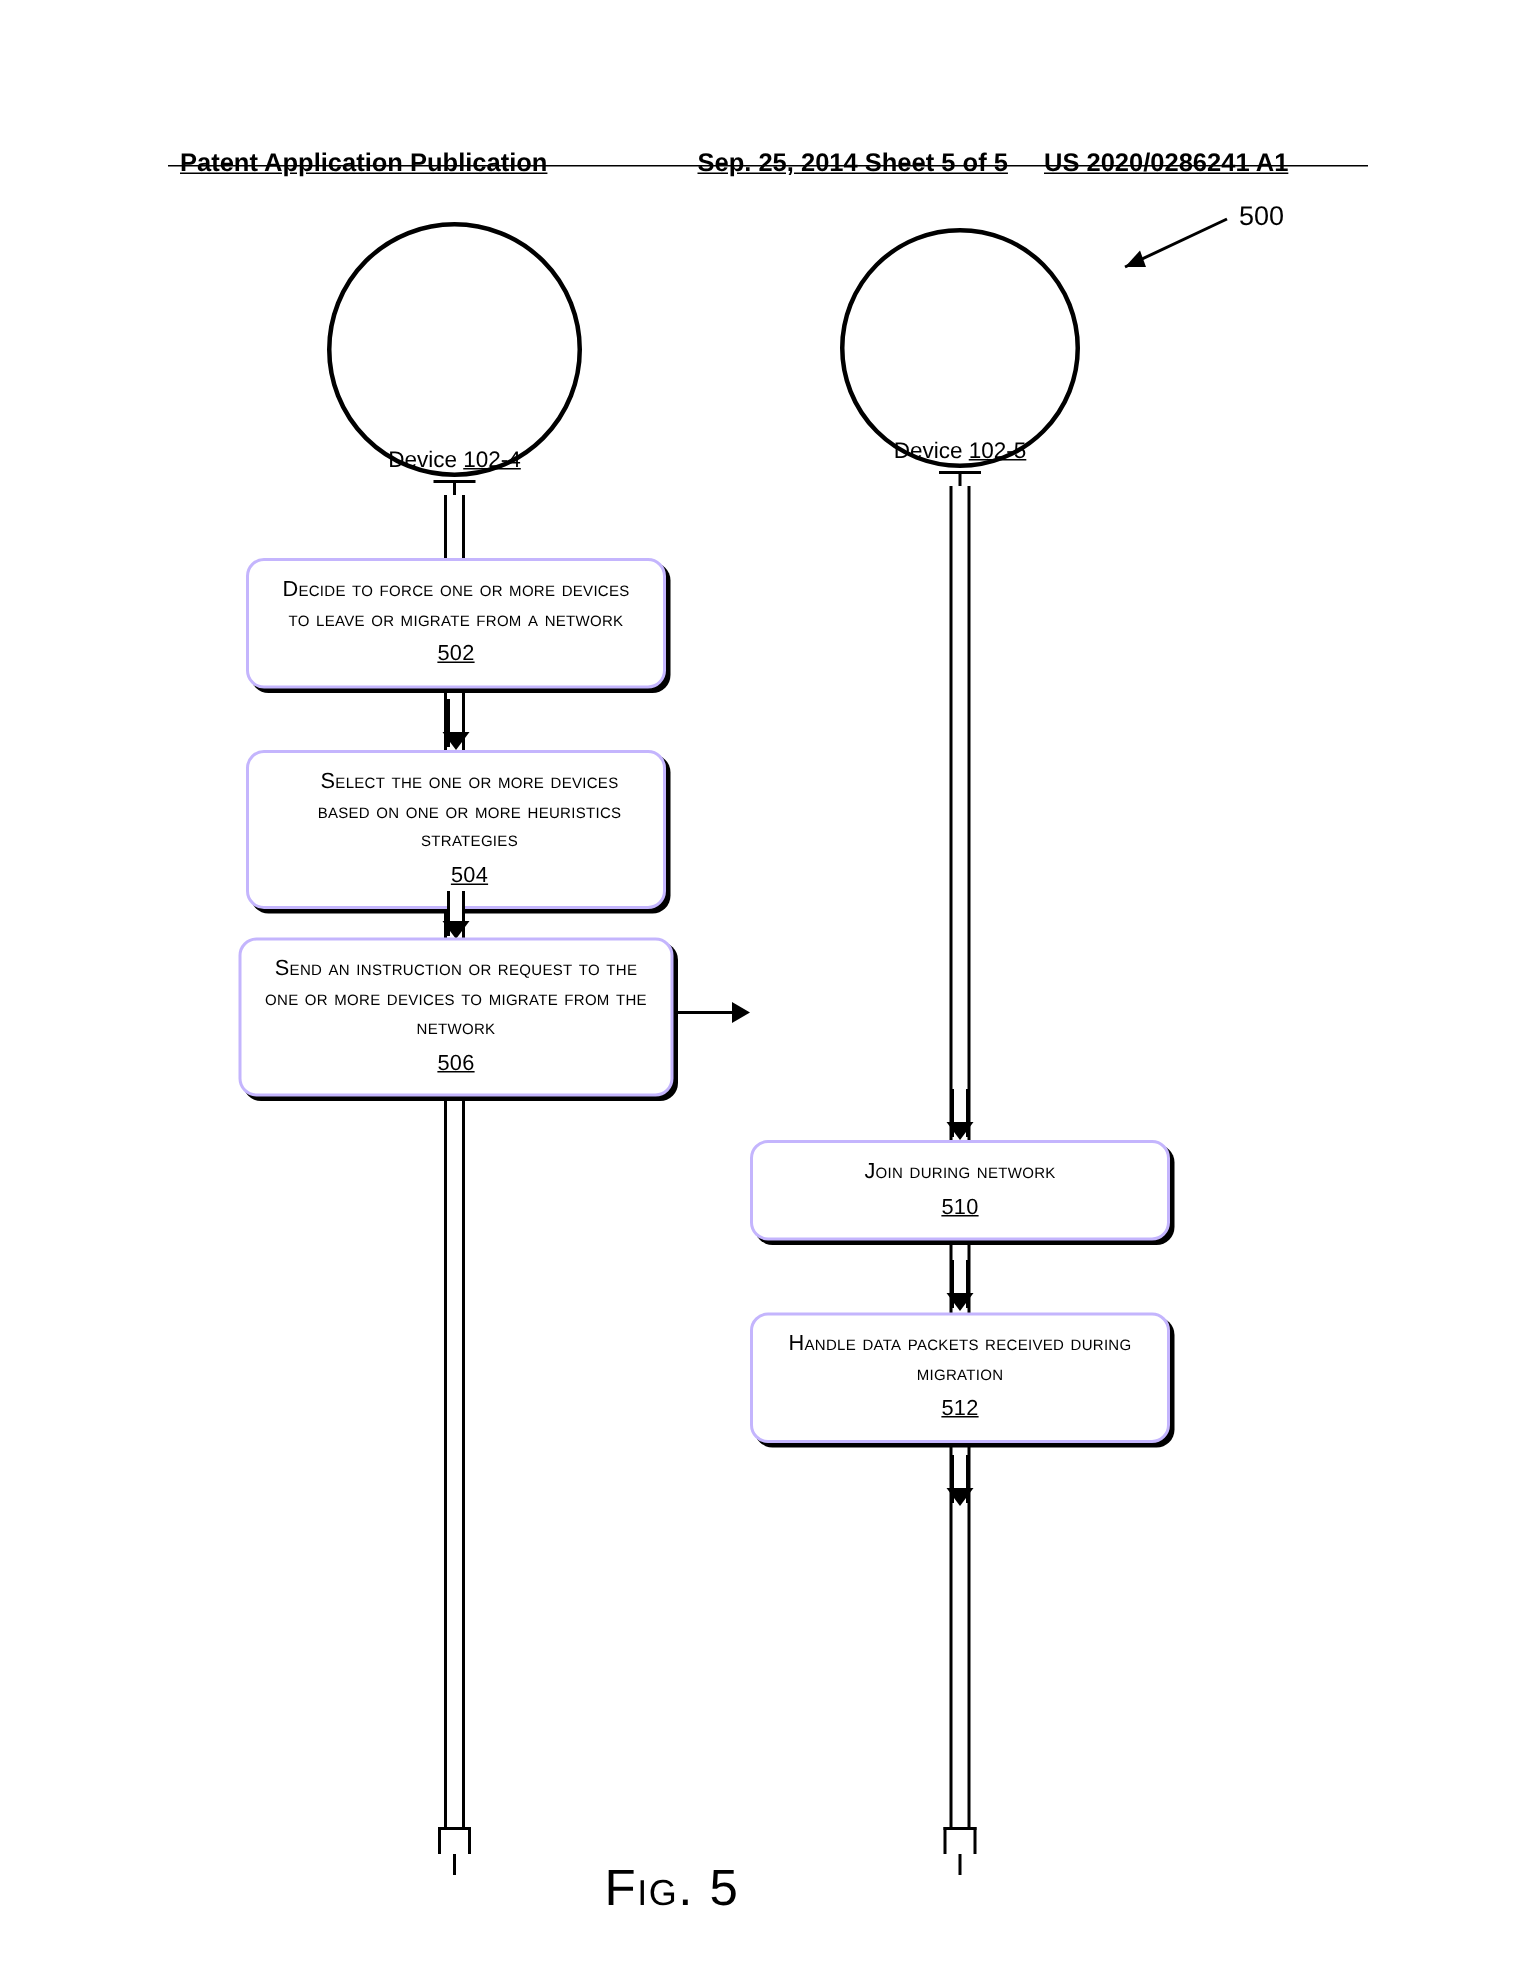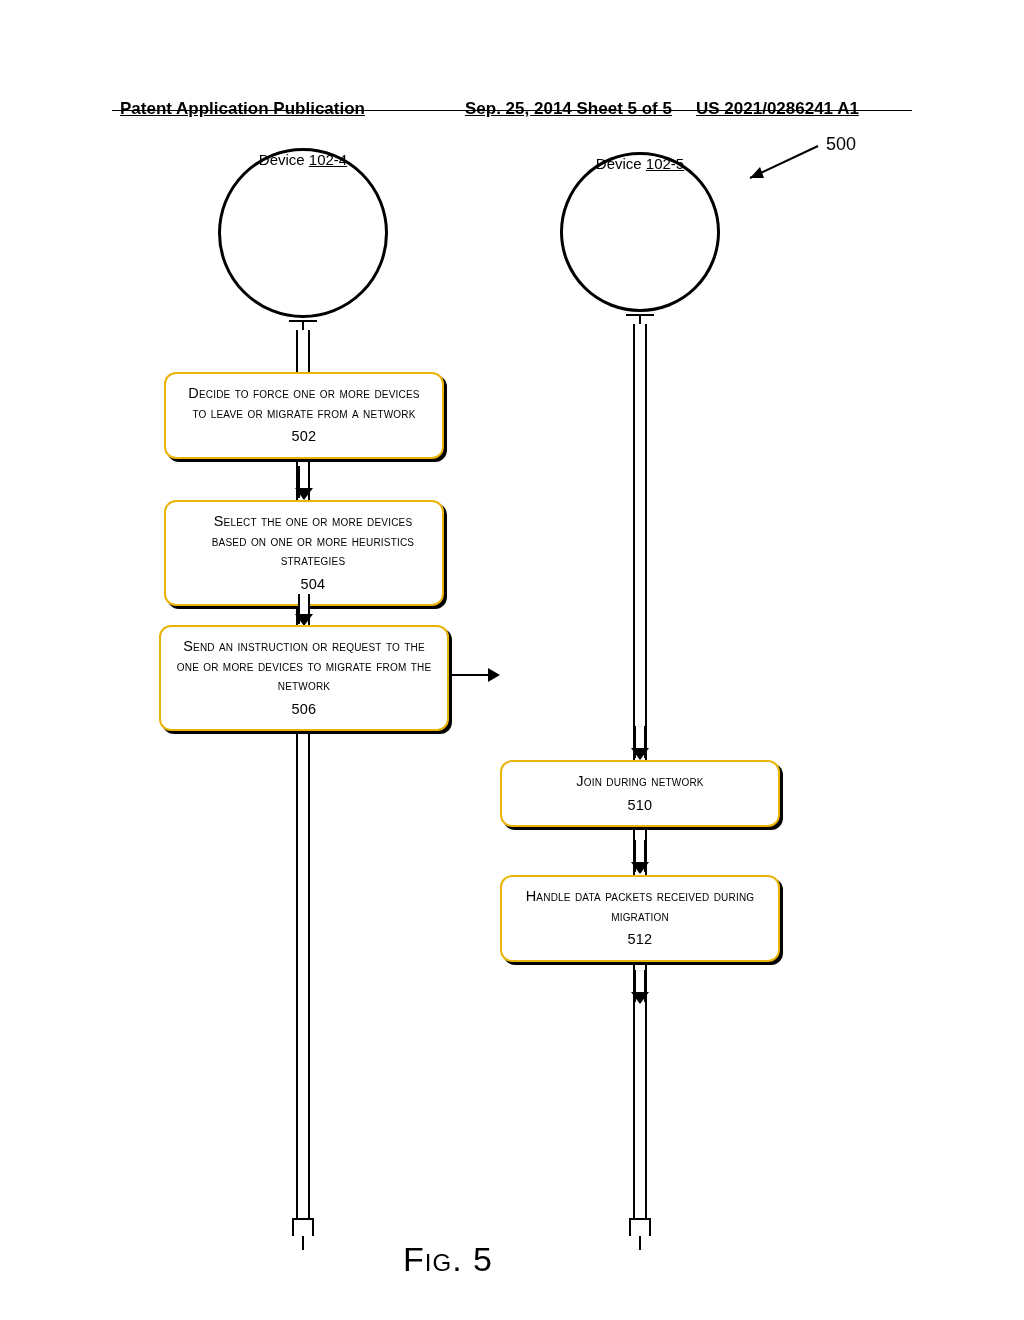--- a/index.html
+++ b/index.html
@@ -39,21 +39,21 @@
   
   .actor {
     position: absolute;
     width: 160px;
     height: 160px;
     border: 3px solid #000;
     border-radius: 50%;
     background: #fff;
     display: flex;
     align-items: center;
-    justify-content: flex-start;
+    justify-content: flex-end;
     flex-direction: column;
     font-size: 15px;
   }
   .actor .line { text-align: center; }
   .actor .id { text-decoration: underline; }
   .actor-a { left: 218px; top: 18px; width: 170px; height: 170px; }
   .actor-b { left: 560px; top: 22px;  width: 160px; height: 160px; }
 
   
   .lifeline {
@@ -85,32 +85,32 @@
   .end-tail {
     position: absolute; width: 2px; background:#000;
   }
   .end-tail-a { left: 302px; top:1106px; height:14px;}
   .end-tail-b { left: 639px; top:1106px; height:14px;}
 
   
   .step {
     position: absolute;
     width: 280px;
-    border: 2px solid #eab308;
+    border: 2px solid #c4b5fd;
     border-radius: 12px;
     background: #fff;
     padding: 10px 14px 10px 14px;
     text-align: center;
     font-size: 14.5px;
     line-height: 1.35;
     box-shadow: 3px 3px 0 #000; 
     font-variant: small-caps;
     letter-spacing: .2px;
   }
-  .step .num { display:block; margin-top:4px; font-variant: normal; }
+  .step .num { text-decoration: underline; display:block; margin-top:4px; font-variant: normal; }
   .step .num.plain { text-decoration: none; }
 
   .s502 { left: 164px; top: 242px; }
   .s504 { left: 164px; top: 370px; padding-left: 32px; }
   .s506 { left: 159px; top: 495px; width: 290px; }
   .s508 { left: 500px; top: 502px; }
   .s510 { left: 500px; top: 630px; }
   .s512 { left: 500px; top: 745px; }
   .s514 { left: 500px; top: 875px; }
 
@@ -174,21 +174,21 @@
     letter-spacing: 1px;
   }
   .figlabel .sc { font-variant: small-caps; }
 </style>
 </head>
 <body>
 
 <div class="header">
   <span class="lbl l1">Patent Application Publication</span>
   <span class="lbl l2">Sep. 25, 2014  Sheet 5 of 5</span>
-  <span class="lbl l3">US 2021/0286241 A1</span>
+  <span class="lbl l3">US 2020/0286241 A1</span>
   <div class="rule"></div>
 </div>
 
 <div class="diagram">
 
   <div class="leader">
     <svg width="100" height="44" viewBox="0 0 100 44">
       <line x1="88" y1="6" x2="20" y2="38" stroke="#000" stroke-width="2"></line>
       <polygon points="20,38 34,38 30,27" fill="#000"></polygon>
     </svg>

